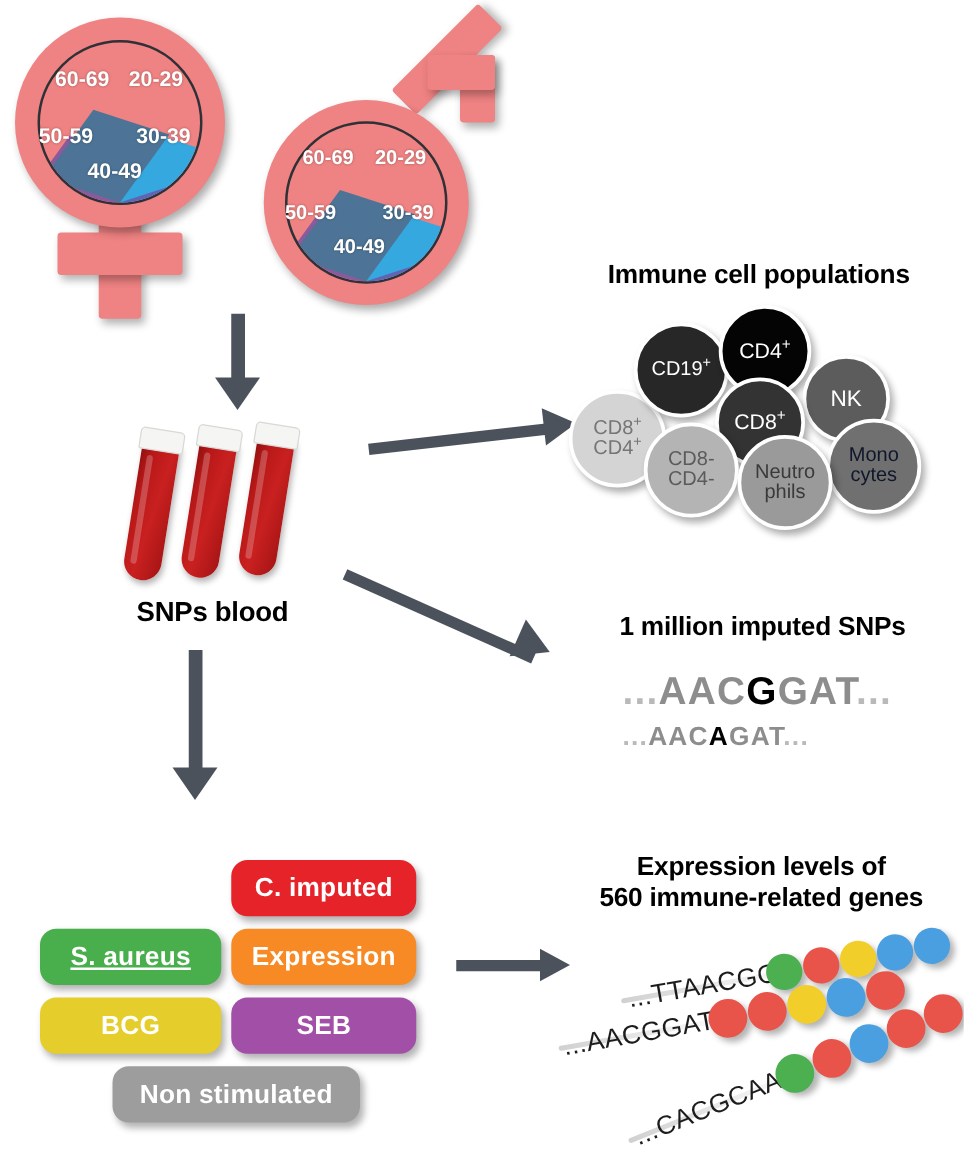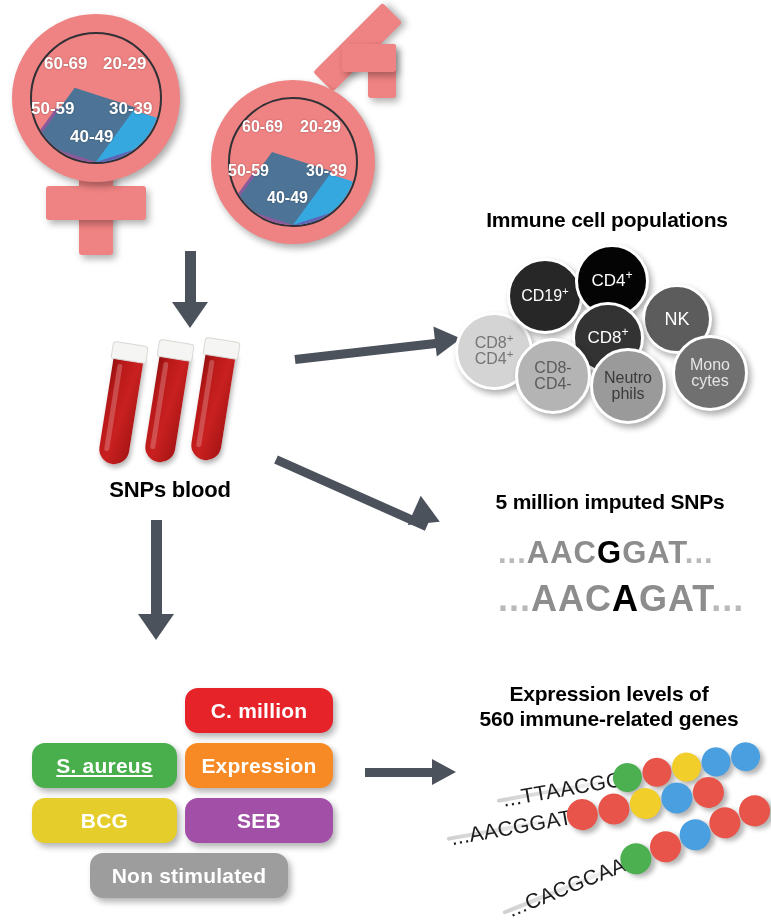--- a/index.html
+++ b/index.html
@@ -274,47 +274,47 @@
     <div class="cell" style="left:187px; top:44px; width:70px; height:70px;
                 background:#5c5c5c; color:#ffffff; font-size:18px;">
       <span>NK</span>
     </div>
 
     <div class="cell" style="left:117px; top:62px; width:72px; height:72px;
                 background:#333333; color:#ffffff; font-size:17px;">
       <span>CD8<sup>+</sup></span>
     </div>
 
-    <div class="cell" style="left:217px; top:95px; width:76px; height:76px;
-                background:#707070; color:#e5e5e5; font-size:16px;">
+    <div class="cell" style="left:206px; top:95px; width:76px; height:76px;
+                background:#707070; color:#0f172a; font-size:16px;">
       <span>Mono<br>cytes</span>
     </div>
 
     <div class="cell" style="left:60px; top:98px; width:76px; height:76px;
                 background:#b4b4b4; color:#5b5b5b; font-size:16px;text-align:center;">
       <span>CD8-<br>CD4-</span>
     </div>
 
     <div class="cell" style="left:135px; top:108px; width:76px; height:76px;
                 background:#9a9a9a; color:#3a3a3a; font-size:16px;">
       <span>Neutro<br>phils</span>
     </div>
   </div>
 
-  <div class="abs heading" style="left:460px; top:490px; width:300px; font-size:21px;">5 million imputed SNPs</div>
+  <div class="abs heading" style="left:460px; top:490px; width:300px; font-size:21px;">1 million imputed SNPs</div>
 
   <div class="snp-row" style="left:498px; top:535px; font-size:31px;">
     <span class="snp-dim">...</span><span class="snp-mid">AAC</span><span class="snp-hit">G</span><span class="snp-mid">GAT</span><span class="snp-dim">...</span>
   </div>
 
-  <div class="snp-row" style="left:498px; top:578px; font-size:36px;">
+  <div class="snp-row" style="left:498px; top:578px; font-size:21px;">
     <span class="snp-dim">...</span><span class="snp-mid">AAC</span><span class="snp-hit">A</span><span class="snp-mid">GAT</span><span class="snp-dim">...</span>
   </div>
 
-  <div class="pill" style="left:185px; top:688px; width:148px; height:45px; background:#e62329; font-size:21px;">C. million</div>
+  <div class="pill" style="left:185px; top:688px; width:148px; height:45px; background:#e62329; font-size:21px;">C. imputed</div>
   <div class="pill" style="left:32px; top:743px; width:145px; height:45px; background:#49af4c; font-size:21px;text-decoration:underline;">S. aureus</div>
   <div class="pill" style="left:185px; top:743px; width:148px; height:45px; background:#f78a24; font-size:21px;">Expression</div>
   <div class="pill" style="left:32px; top:798px; width:145px; height:45px; background:#e5ce2b; font-size:21px;">BCG</div>
   <div class="pill" style="left:90px; top:853px; width:198px; height:45px; background:#9d9d9d; font-size:21px;">Non stimulated</div>
   <div class="pill" style="left:185px; top:798px; width:148px; height:45px; background:#a24fa8; font-size:21px;">SEB</div>
 
   <div>
     <div class="arrow-line" style="left:365px; top:768px; width:72px; height:9px;"></div>
     <div class="arrow-head" style="left:432px; top:759px;
                 border-top:13px solid transparent; border-bottom:13px solid transparent;

